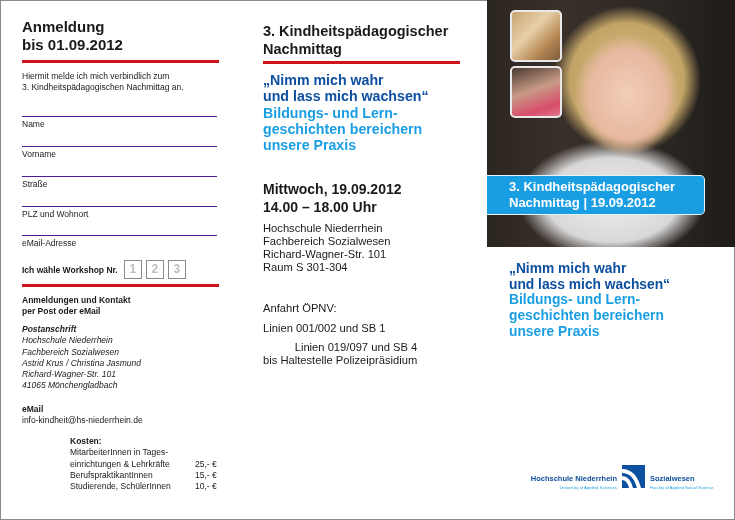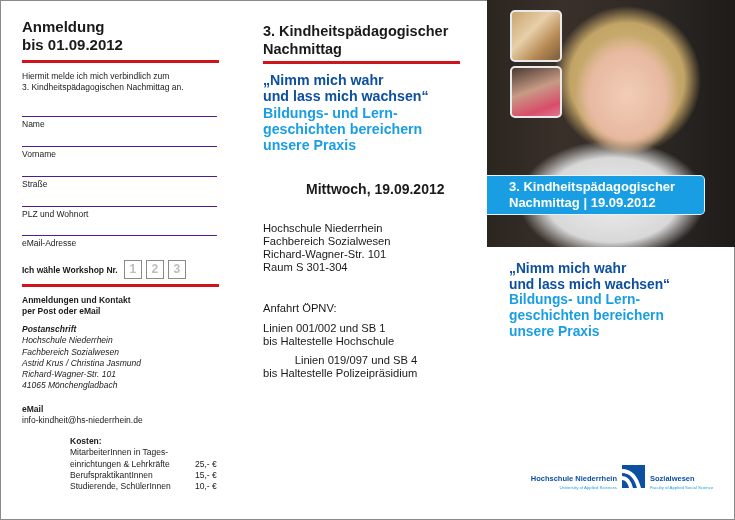--- a/index.html
+++ b/index.html
@@ -18,21 +18,21 @@
   .ws{position:absolute;left:22px;top:260px;font-size:8.5px;font-weight:bold;display:flex;align-items:center;}
   .box{display:inline-block;width:16px;height:17px;border:1px solid #8a8a8a;margin-left:4px;text-align:center;font-size:12px;line-height:17px;color:#bdbdbd;font-weight:bold;}
   .txt{position:absolute;left:22px;font-size:8.5px;line-height:11.3px;}
   .b{font-weight:bold;}
   .costs{display:grid;grid-template-columns:125px 40px;}
 
   .p2h{position:absolute;left:18px;top:22px;font-weight:bold;font-size:14.5px;line-height:18px;}
   .quote-dark{color:#0d4fa0;font-weight:bold;}
   .quote-light{color:#1a9ee3;font-weight:bold;}
   .p2q{position:absolute;left:18px;top:72px;font-size:14.2px;line-height:16.3px;}
-  .p2date{position:absolute;left:18px;top:181px;font-size:14px;line-height:17.5px;font-weight:bold;margin-left:43px;}
+  .p2date{position:absolute;left:18px;top:181px;font-size:14px;line-height:17.5px;font-weight:bold;}
   .p2addr{position:absolute;left:18px;top:222px;font-size:11.2px;line-height:13px;}
   .p2anf{position:absolute;left:18px;top:302px;font-size:11.2px;line-height:13px;}
 
   .photo{position:absolute;left:0;top:0;width:248px;height:247px;background:
     radial-gradient(ellipse 70px 80px at 140px 95px,#f2cdb7 0%,#e7b9a0 55%,rgba(231,185,160,0) 75%),
     radial-gradient(ellipse 95px 95px at 140px 80px,#d9c08a 0%,#c2a466 60%,rgba(194,164,102,0) 78%),
     radial-gradient(ellipse 110px 70px at 125px 200px,#eeeeee 0%,#d8d8d8 60%,rgba(200,200,200,0) 85%),
     linear-gradient(90deg,#2b2520 0%,#3a302a 30%,#2c2723 70%,#1e1b19 100%);}
   .thumb{position:absolute;width:48px;height:48px;border:2px solid #e9e9e9;border-radius:5px;}
   .banner{position:absolute;left:0;top:175px;width:218px;height:40px;background:#1a9ee3;border-radius:0 5px 5px 0;border:1px solid #e6f3fb;border-left:none;color:#fff;font-weight:bold;font-size:13px;line-height:16px;padding:3px 0 0 22px;box-sizing:border-box;}
@@ -126,31 +126,31 @@
   <div class="redrule" style="left:18px;top:61px;width:197px;"></div>
   <div class="p2q">
     <div class="quote-dark">„Nimm mich wahr</div>
     <div class="quote-dark">und lass mich wachsen“</div>
     <div class="quote-light">Bildungs- und Lern-</div>
     <div class="quote-light">geschichten bereichern</div>
     <div class="quote-light">unsere Praxis</div>
   </div>
   <div class="p2date">
     <div>Mittwoch, 19.09.2012</div>
+    <div>14.00 – 18.00 Uhr</div>
   </div>
   <div class="p2addr">
     <div>Hochschule Niederrhein</div>
     <div>Fachbereich Sozialwesen</div>
     <div>Richard-Wagner-Str. 101</div>
     <div>Raum S 301-304</div>
   </div>
   <div class="p2anf">
     <div>Anfahrt ÖPNV:</div>
     <div style="margin-top:7px;">Linien 001/002 und SB 1</div>
-    <div>bis Haltestelle Hochschule</div>
     <div style="margin-top:6px;text-align:right;">Linien 019/097 und SB 4</div>
     <div>bis Haltestelle Polizeipräsidium</div>
   </div>
 </div>
 
 <div class="panel" id="p3">
   <div class="photo">
     <div class="thumb" style="left:23px;top:10px;background:linear-gradient(135deg,#c9a56f 0%,#e7cfa9 40%,#b88a55 70%,#7b5c3c 100%);"></div>
     <div class="thumb" style="left:23px;top:66px;background:linear-gradient(160deg,#4a3a30 0%,#c89a86 45%,#d84d6a 80%,#e07890 100%);"></div>
     <div class="banner">

